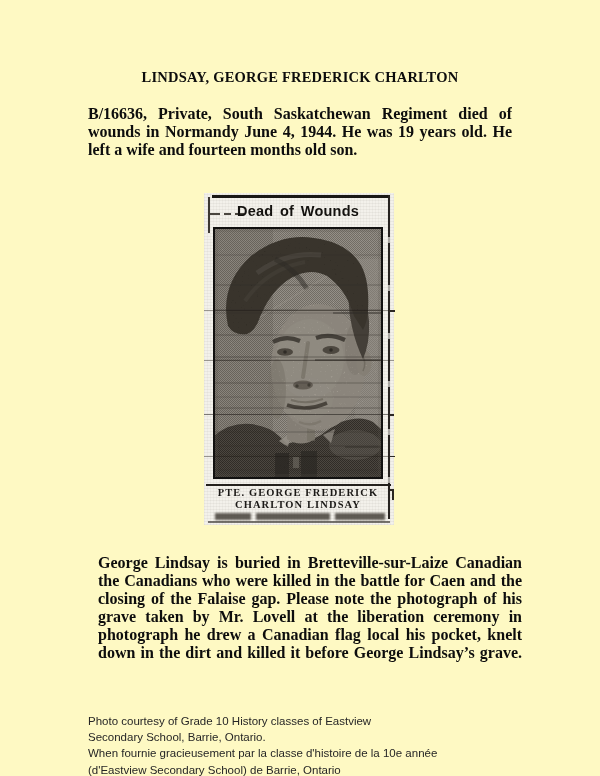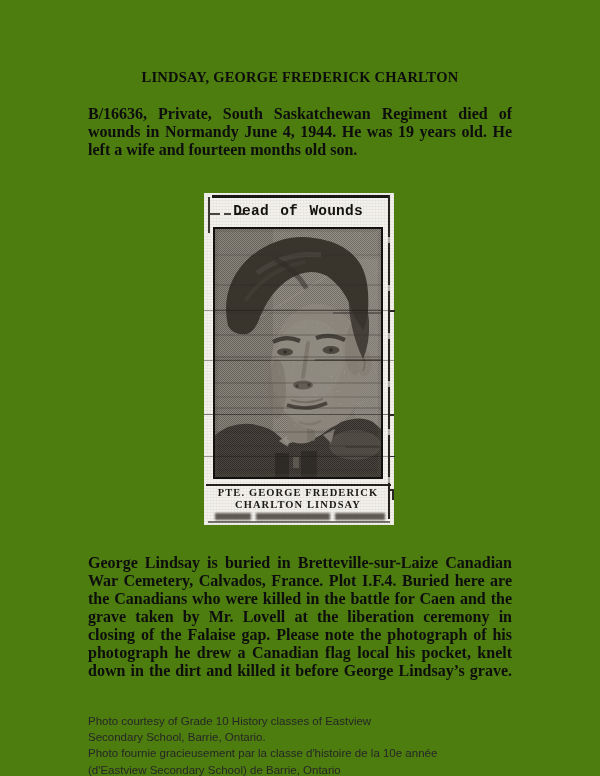--- a/index.html
+++ b/index.html
@@ -1,46 +1,46 @@
 <!DOCTYPE html>
 <html><head>
 <meta charset="utf-8">
 <style>
   html,body { margin:0; padding:0; background:#ffffff; }
   .page {
-    position:relative; width:600px; height:776px; background:#4d7c0f;
+    position:relative; width:600px; height:776px; background:#fef9c3;
     font-family:"Liberation Serif","DejaVu Serif",serif; overflow:hidden;
   }
   .title {
     position:absolute; top:69px; left:88px; width:424px;
     text-align:center; font-weight:bold; font-size:14.5px;
     letter-spacing:0.2px; color:#0c0c0c;
   }
   .para { position:absolute; left:88px; width:424px; font-weight:bold; font-size:16px; color:#0d0d0d; }
   .para .line { text-align:justify; text-align-last:justify; line-height:18px; height:18px; overflow:hidden; }
   .para1 { top:105px; }
   .para1 .line:last-child { text-align-last:left; }
-  .para2 { top:554px; }
+  .para2 { top:554px;margin-left:10px; }
 
   
   .clipping {
     position:absolute; left:204px; top:193px; width:190px; height:332px;
     background-color:#f3f1eb;
     background-image:
       repeating-linear-gradient(0deg, rgba(110,104,94,0.07) 0 1px, transparent 1px 3px),
       repeating-linear-gradient(90deg, rgba(110,104,94,0.05) 0 1px, transparent 1px 3px);
   }
   .clip-topline { position:absolute; top:2px; left:8px; width:177px; height:2.5px; background:#191715; }
   .dash { position:absolute; top:20px; height:1.8px; background:#4a463f; }
   .dash.d1 { left:5px; width:11px; }
   .dash.d2 { left:20px; width:7px; }
   .dash.d3 { left:31px; width:9px; }
   .headline {
     position:absolute; top:10px; left:9px; width:170px; text-align:center;
-    font-family:Liberation Mono, monospace; font-weight:bold;
+    font-family:Liberation Sans, sans-serif; font-weight:bold;
     font-size:14.5px; letter-spacing:0.2px; word-spacing:2.5px; color:#14120f;
   }
   .left-rule { position:absolute; left:4px; top:4px; width:1.5px; height:36px; background:#3c3833; }
   .right-rule {
     position:absolute; left:184px; top:2px; width:1.7px; height:324px;
     background:repeating-linear-gradient(180deg, #272320 0 42px, rgba(39,35,32,0.35) 42px 48px);
   }
   .tick { position:absolute; background:#2c2823; }
   .tick.t1 { left:185px; top:117px; width:6px; height:1.5px; }
   .tick.t2 { left:185px; top:221px; width:5px; height:1.5px; }
@@ -199,28 +199,27 @@
     <div class="caption cap1">PTE. GEORGE FREDERICK</div>
     <div class="caption cap2">CHARLTON LINDSAY</div>
     <div class="smudge sm1"></div>
     <div class="smudge sm2"></div>
     <div class="smudge sm3"></div>
     <div class="clip-bottomline"></div>
   </div>
 
   <div class="para para2">
       <div class="line">George Lindsay is buried in Bretteville-sur-Laize Canadian</div>
-      <div class="line">War Cemetery, Calvados, France. Plot I.F.4. Buried here are</div>
       <div class="line">the Canadians who were killed in the battle for Caen and the</div>
+      <div class="line">closing of the Falaise gap. Please note the photograph of his</div>
       <div class="line">grave taken by Mr. Lovell at the liberation ceremony in</div>
-      <div class="line">closing of the Falaise gap. Please note the photograph of his</div>
       <div class="line">photograph he drew a Canadian flag local his pocket, knelt</div>
       <div class="line">down in the dirt and killed it before George Lindsay’s grave.</div>
     </div>
 
   <div class="credits">
       <div class="credit-line">Photo courtesy of Grade 10 History classes of Eastview</div>
       <div class="credit-line">Secondary School, Barrie, Ontario.</div>
-      <div class="credit-line">Photo fournie gracieusement par la classe d'histoire de la 10e année</div>
+      <div class="credit-line">When fournie gracieusement par la classe d'histoire de la 10e année</div>
       <div class="credit-line">(d'Eastview Secondary School) de Barrie, Ontario</div>
     </div>
 
 </div>
 
 </body></html>

